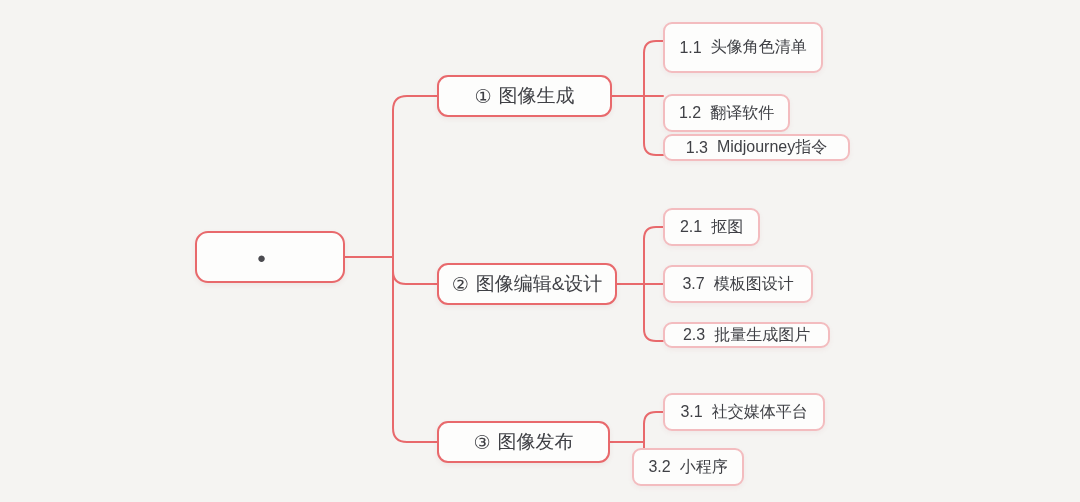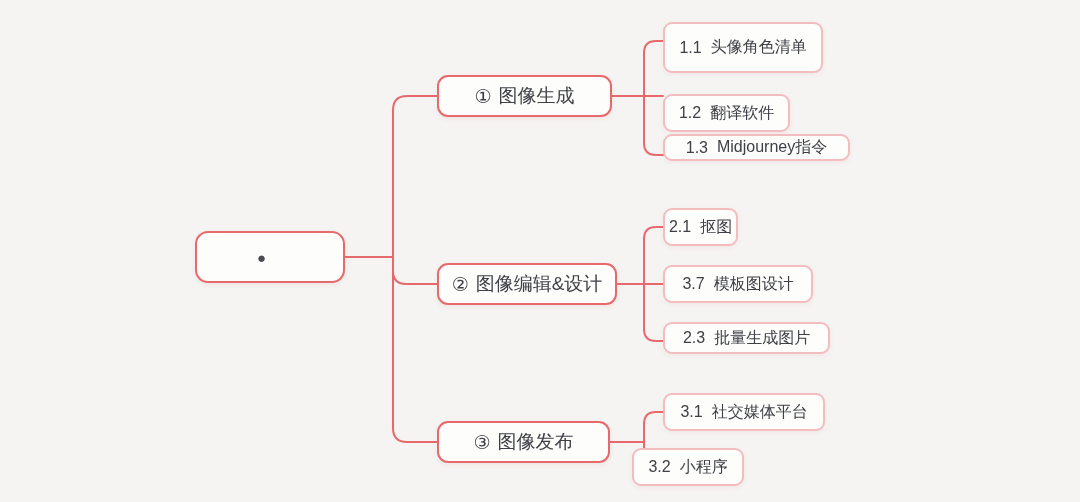--- a/index.html
+++ b/index.html
@@ -121,31 +121,31 @@
   <div class="node leaf" style="left:663px; top:94px; width:127px; height:38px;">
     <span class="num">1.2</span>
     <span>翻译软件</span>
   </div>
 
   <div class="node leaf" style="left:663px; top:134px; width:187px; height:27px;">
     <span class="num">1.3</span>
     <span>Midjourney指令</span>
   </div>
 
-  <div class="node leaf" style="left:663px; top:208px; width:75px; height:38px;">
+  <div class="node leaf" style="left:663px; top:208px; width:97px; height:38px;">
     <span class="num">2.1</span>
     <span>抠图</span>
   </div>
 
   <div class="node leaf" style="left:663px; top:265px; width:150px; height:38px;">
     <span class="num">3.7</span>
     <span>模板图设计</span>
   </div>
 
-  <div class="node leaf" style="left:663px; top:322px; width:167px; height:32px;">
+  <div class="node leaf" style="left:663px; top:322px; width:167px; height:26px;">
     <span class="num">2.3</span>
     <span>批量生成图片</span>
   </div>
 
   <div class="node leaf" style="left:663px; top:393px; width:162px; height:38px;">
     <span class="num">3.1</span>
     <span>社交媒体平台</span>
   </div>
 
   <div class="node leaf" style="left:632px; top:448px; width:112px; height:38px;">

